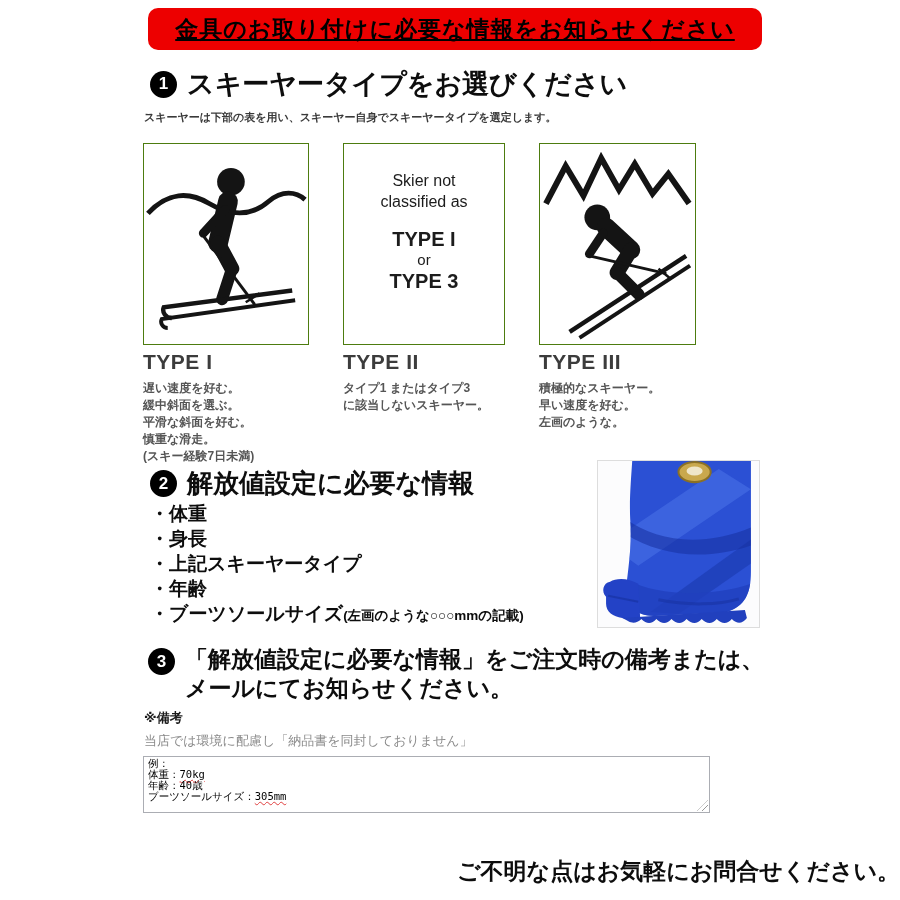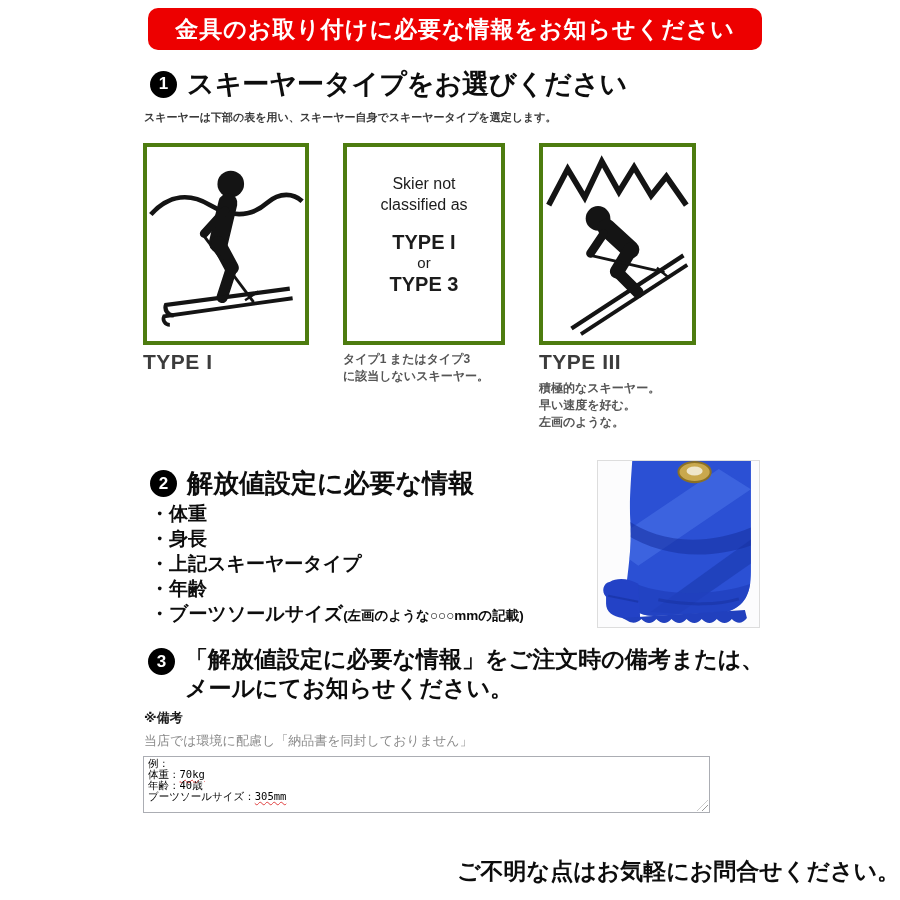--- a/index.html
+++ b/index.html
@@ -9,42 +9,42 @@
     font-family:"Liberation Sans","DejaVu Sans",sans-serif;
     color:#111;
   }
   .page { position:relative; width:900px; height:900px; overflow:hidden; background:#fff; }
 
   
   .banner {
     position:absolute; left:148px; top:8px; width:614px; height:42px;
     background:#ed0000; border-radius:10px;
     display:flex; align-items:center; justify-content:center;
-    color:#ffffff; font-weight:bold; font-size:23px; letter-spacing:1px;
+    color:#000000; font-weight:bold; font-size:23px; letter-spacing:1px;text-decoration:underline;
   }
 
   
   .sec-head { position:absolute; display:flex; gap:10px; font-weight:bold; color:#0d0d0d; }
   .numcircle {
     flex:none; width:27px; height:27px; border-radius:50%;
     background:#000; color:#fff; display:flex; align-items:center; justify-content:center;
     font-size:17px; font-weight:bold;
   }
   #s1-head { left:150px; top:66px; font-size:27px; align-items:center; }
   #s2-head { left:150px; top:466px; font-size:26px; align-items:center; }
   #s3-head { left:148px; top:645px; font-size:23px; align-items:flex-start; }
   #s3-head .numcircle { margin-top:3px; }
   #s3-head .s3-lines { line-height:29px; }
 
   .s1-note { position:absolute; left:144px; top:110px; font-size:11px; font-weight:bold; color:#3a3a3a; }
 
   
   .cards { position:absolute; left:143px; top:143px; display:flex; gap:34px; }
   .type-col { display:flex; flex-direction:column; }
-  .card { height:202px; border:4px solid #4d7c0f; background:#fff; overflow:hidden; }
+  .card { height:202px; border:1px solid #4d7c0f; background:#fff; overflow:hidden; }
   .w1 { width:166px; } .w2 { width:162px; } .w3 { width:157px; }
   .card svg { display:block; width:100%; height:100%; }
   .card2-inner { height:100%; display:flex; flex-direction:column; align-items:center; padding-top:26px; text-align:center; }
   .c2-reg  { font-size:16px; color:#1c1c1c; line-height:21px; }
   .c2-bold { font-size:20px; font-weight:bold; color:#1c1c1c; line-height:22px; }
   .c2-gap  { margin-top:16px; }
   .c2-or   { font-size:15px; color:#1c1c1c; line-height:20px; }
   .type-label { margin-top:5px; font-size:21px; font-weight:bold; color:#3c3c3c; letter-spacing:0.5px; }
   .type-desc  { margin-top:6px; font-size:12px; font-weight:bold; color:#555; line-height:17px; }
 
@@ -116,32 +116,40 @@
           </g>
           <g stroke="#141414" fill="none">
             <path d="M58,90 L112,162" stroke-width="3"></path>
             <path d="M103,160 L117,151" stroke-width="2.5"></path>
             <path d="M28,176 C22,176 18,170 20,165 L150,148" stroke-width="4.5"></path>
             <path d="M24,186 C19,186 16,181 18,177 L153,158" stroke-width="4"></path>
           </g>
         </svg>
       </div>
       <div class="type-label">TYPE I</div>
+      <div class="type-desc">
+        <div>遅い速度を好む。</div>
+        <div>緩中斜面を選ぶ。</div>
+        <div>平滑な斜面を好む。</div>
+        <div>慎重な滑走。</div>
+        <div>(スキー経験7日未満)</div>
+      </div>
     </div>
 
     <div class="type-col w2">
       <div class="card">
         <div class="card2-inner">
           <div class="c2-reg">Skier not</div>
           <div class="c2-reg">classified as</div>
           <div class="c2-bold c2-gap">TYPE I</div>
           <div class="c2-or">or</div>
           <div class="c2-bold">TYPE 3</div>
         </div>
       </div>
+      <div class="type-label">TYPE II</div>
       <div class="type-desc">
         <div>タイプ1 またはタイプ3</div>
         <div>に該当しないスキーヤー。</div>
       </div>
     </div>
 
     <div class="type-col w3">
       <div class="card">
         <svg viewBox="0 0 157 202">
           <polyline points="6,60 26,22 44,52 62,14 80,46 96,20 114,50 130,30 151,60" fill="none" stroke="#141414" stroke-width="6" stroke-linejoin="miter"></polyline>

